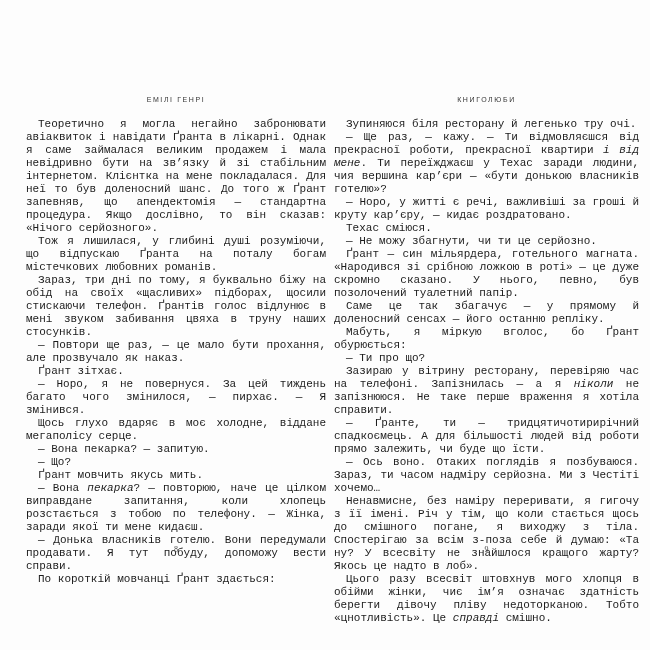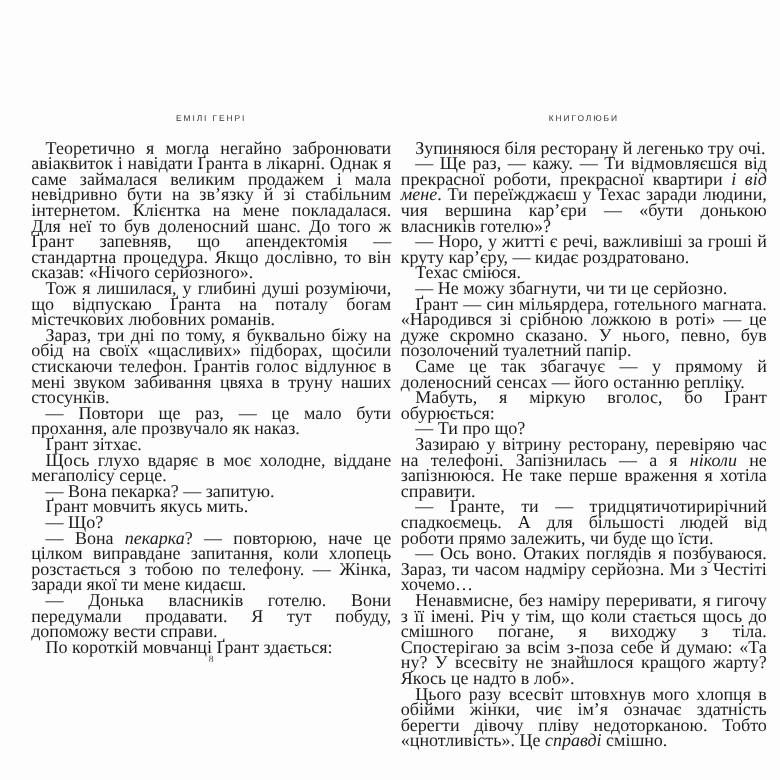--- a/index.html
+++ b/index.html
@@ -24,22 +24,22 @@
   .running-head {
     font-family: "Liberation Sans", sans-serif;
     font-size: 7px;
     letter-spacing: 1.6px;
     text-align: center;
     color: #343434;
     margin-bottom: 15px;
     white-space: nowrap;
   }
   .page-body {
-    font-family: Liberation Serif, serif;
-    font-size: 15px;
+    font-family: Liberation Mono, monospace;
+    font-size: 11px;
     line-height: 13px;
     text-align: justify;
     color: #1b1b1b;
   }
   .page-body p {
     margin: 0;
     padding: 0;
     text-indent: 12px;
   }
   .page-body i {
@@ -62,24 +62,25 @@
 <div class="spread">
 
   <div class="page page-left">
     <div class="running-head">ЕМІЛІ ГЕНРІ</div>
     <div class="page-body">
         <p><span>Теоретично я могла негайно забронювати авіаквиток і навідати Ґранта в лікарні. Однак я саме займалася великим продажем і мала невідривно бути на зв’язку й зі стабільним інтернетом. Клієнтка на мене покладалася. Для неї то був доленосний шанс. До того ж Ґрант запевняв, що апендектомія — стандартна процедура. Якщо дослівно, то він сказав: «Нічого серйозного».</span></p>
         <p><span>Тож я лишилася, у глибині душі розуміючи, що відпускаю Ґранта на поталу богам містечкових любовних романів.</span></p>
         <p><span>Зараз, три дні по тому, я буквально біжу на обід на своїх «щасливих» підборах, щосили стискаючи телефон. Ґрантів голос відлунює в мені звуком забивання цвяха в труну наших стосунків.</span></p>
         <p><span>— Повтори ще раз, — це мало бути прохання, але прозвучало як наказ.</span></p>
         <p><span>Ґрант зітхає.</span></p>
+        <p><span>— Норо, я не повернуся. За цей тиждень багато чого змінилося, — пирхає. — Я змінився.</span></p>
         <p><span>Щось глухо вдаряє в моє холодне, віддане мегаполісу серце.</span></p>
         <p><span>— Вона пекарка? — запитую.</span></p>
+        <p><span>— Що?</span></p>
         <p><span>Ґрант мовчить якусь мить.</span></p>
-        <p><span>— Що?</span></p>
         <p><span>— Вона </span><i>пекарка</i><span>? — повторюю, наче це цілком виправдане запитання, коли хлопець розстається з тобою по телефону. — Жінка, заради якої ти мене кидаєш.</span></p>
         <p><span>— Донька власників готелю. Вони передумали продавати. Я тут побуду, допоможу вести справи.</span></p>
         <p><span>По короткій мовчанці Ґрант здається:</span></p>
       </div>
     <div class="page-number">8</div>
   </div>
 
   <div class="page page-right">
     <div class="running-head">КНИГОЛЮБИ</div>
     <div class="page-body">

